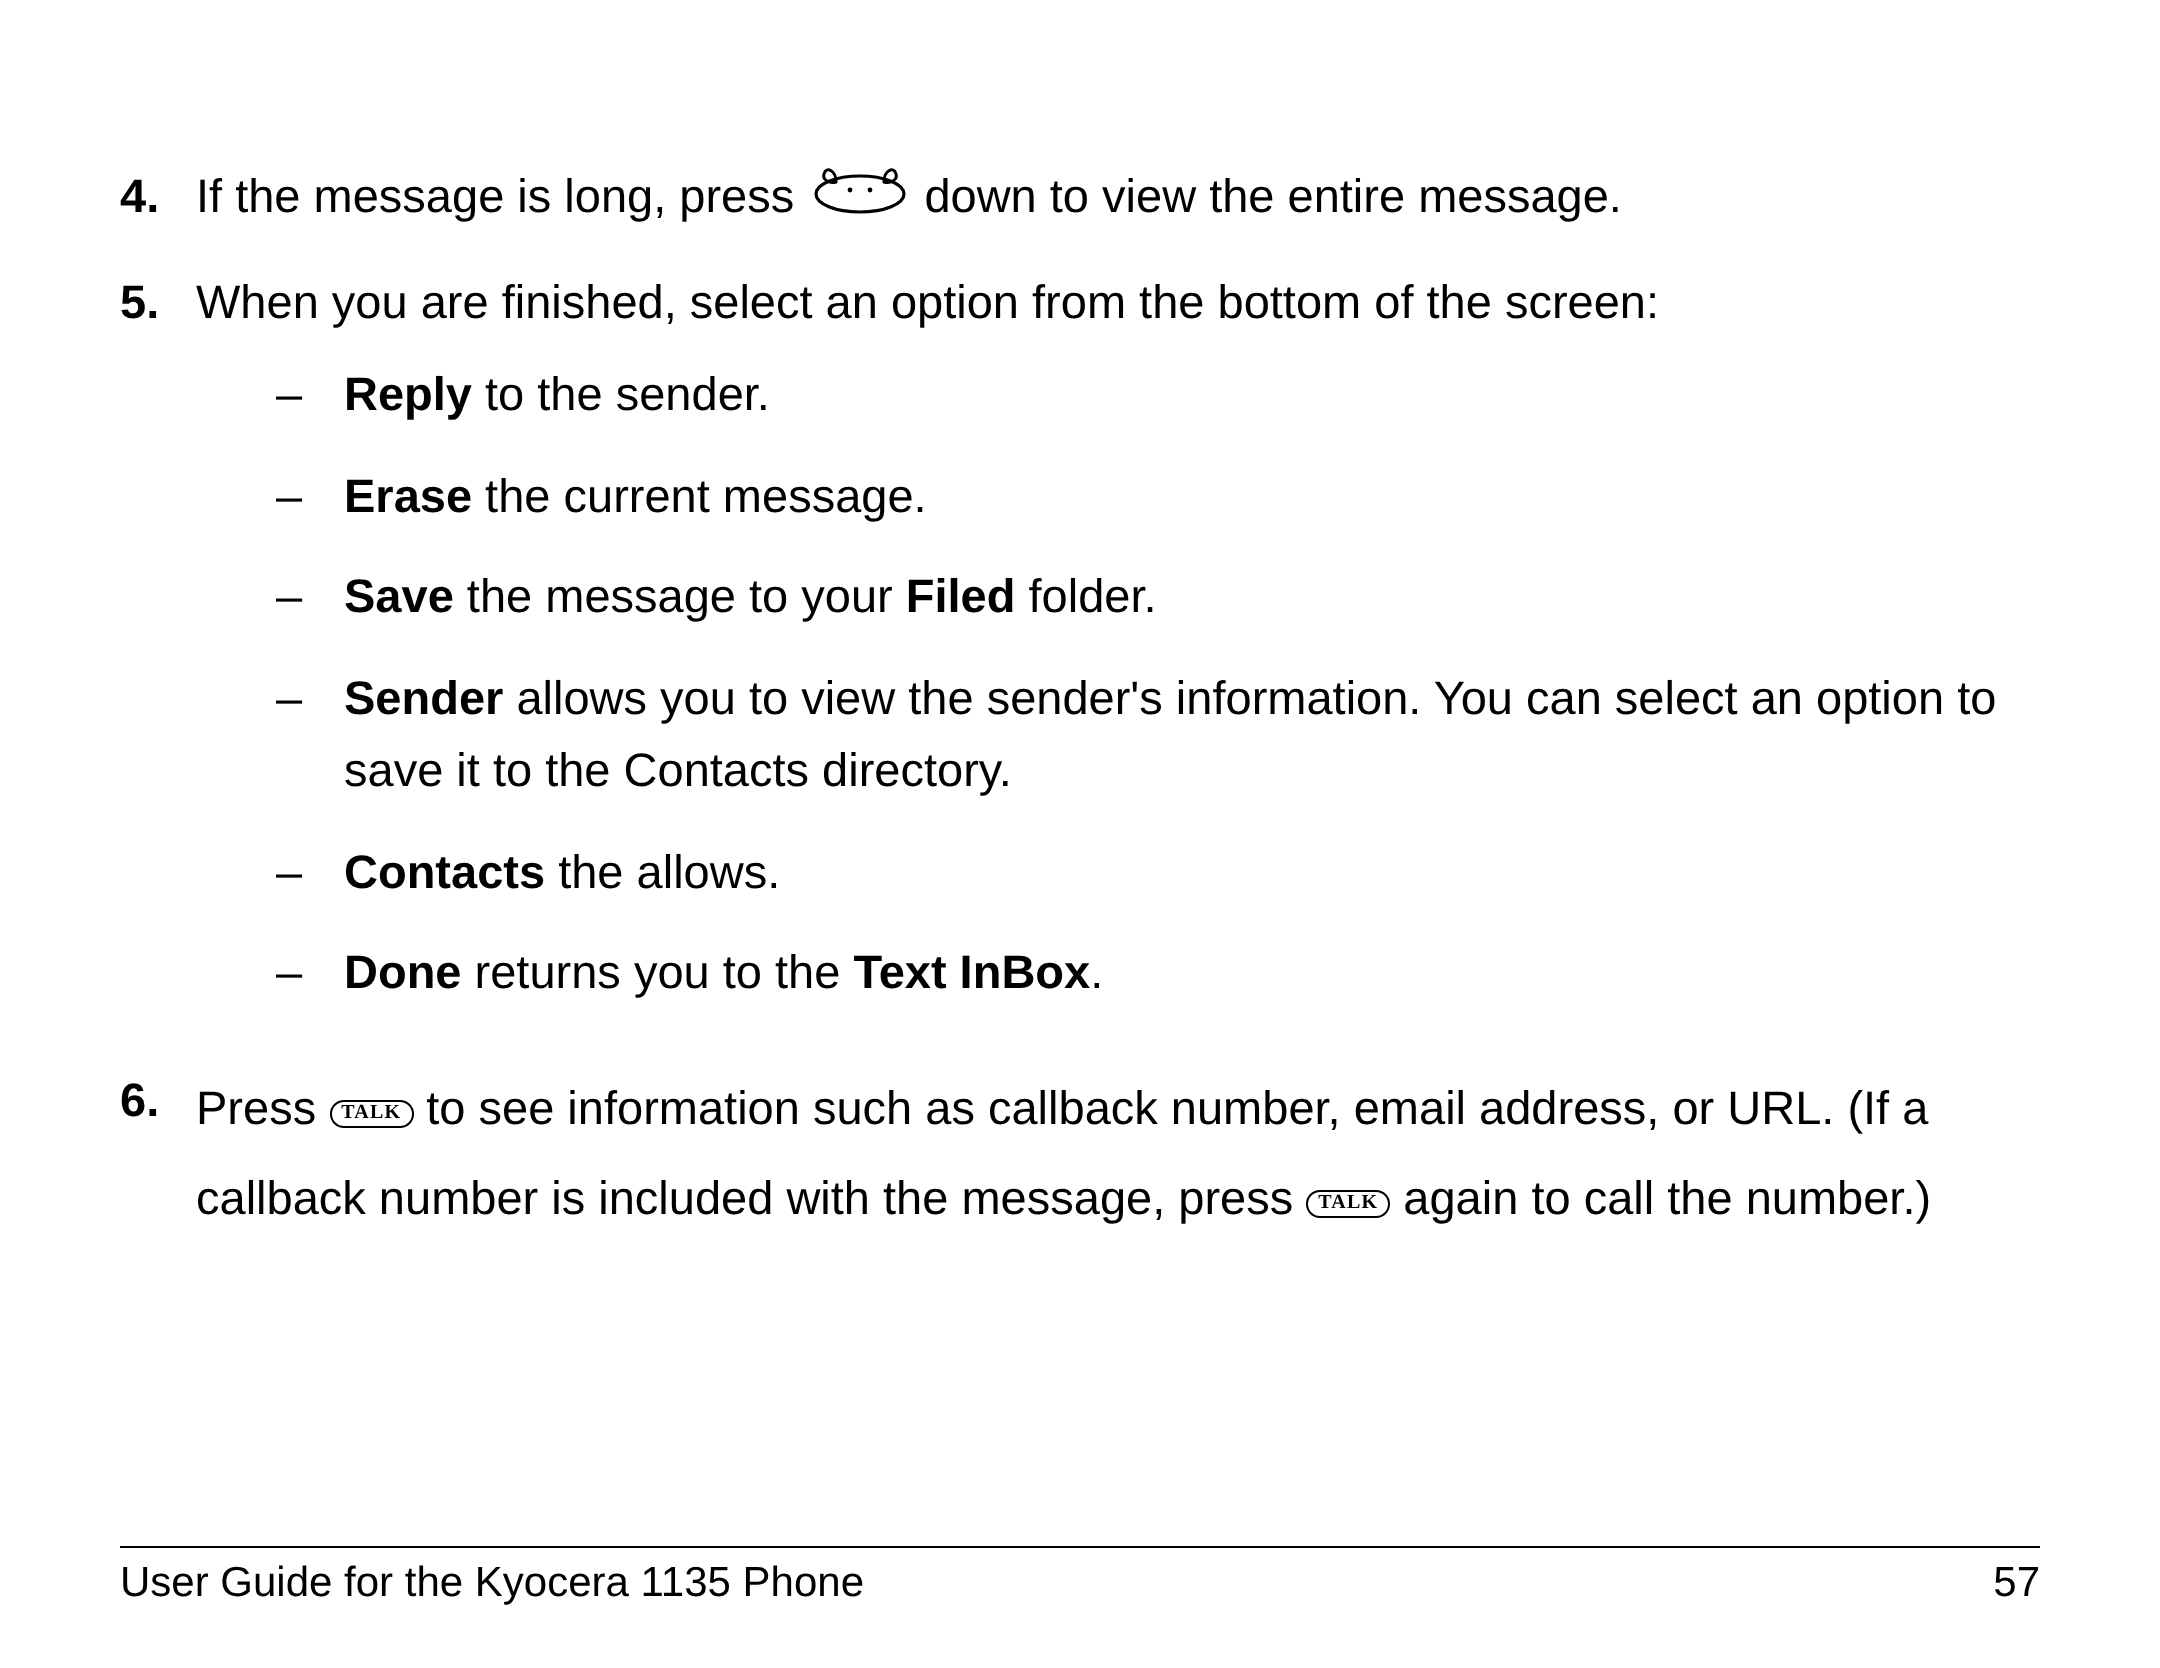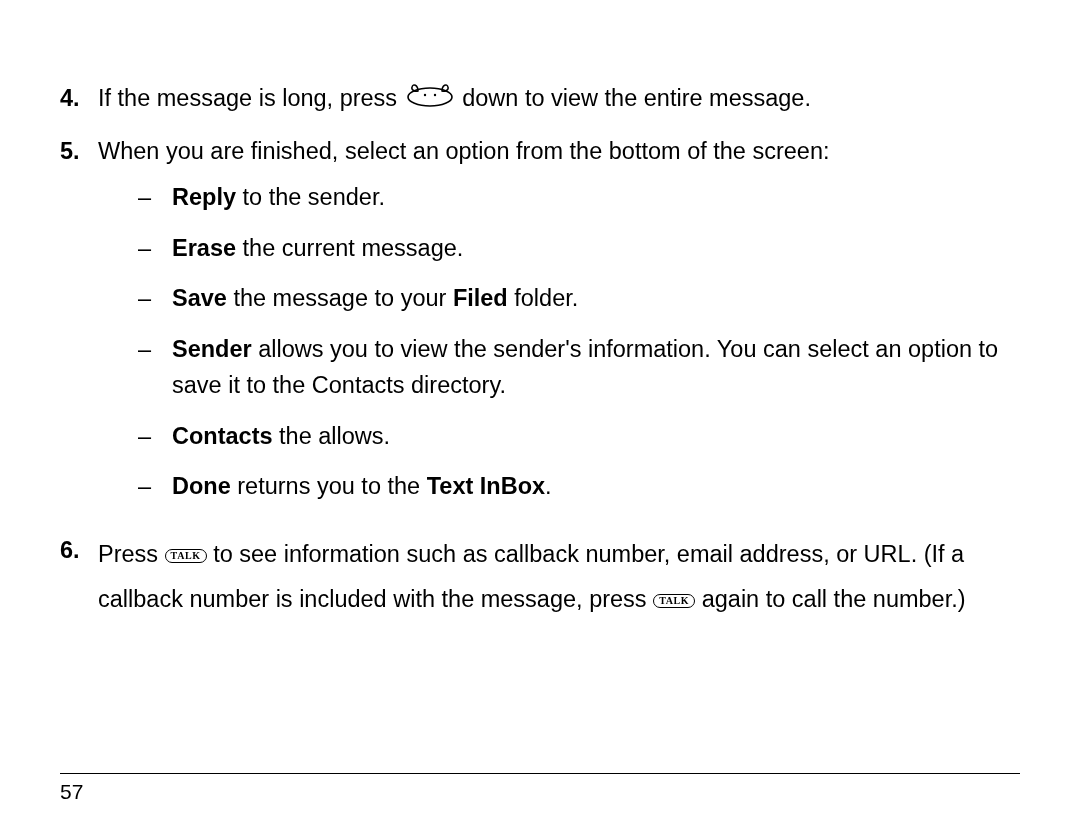--- a/index.html
+++ b/index.html
@@ -184,16 +184,17 @@
           <span> again to call the number.)</span>
         </span>
       </li>
 
     </ol>
   </div>
 
   <div class="footer">
     <hr class="footer-rule">
     <div class="footer-row">
+      <span>User Guide for the Kyocera 1135 Phone</span>
       <span>57</span>
     </div>
   </div>
 </div>
 
 </body></html>

